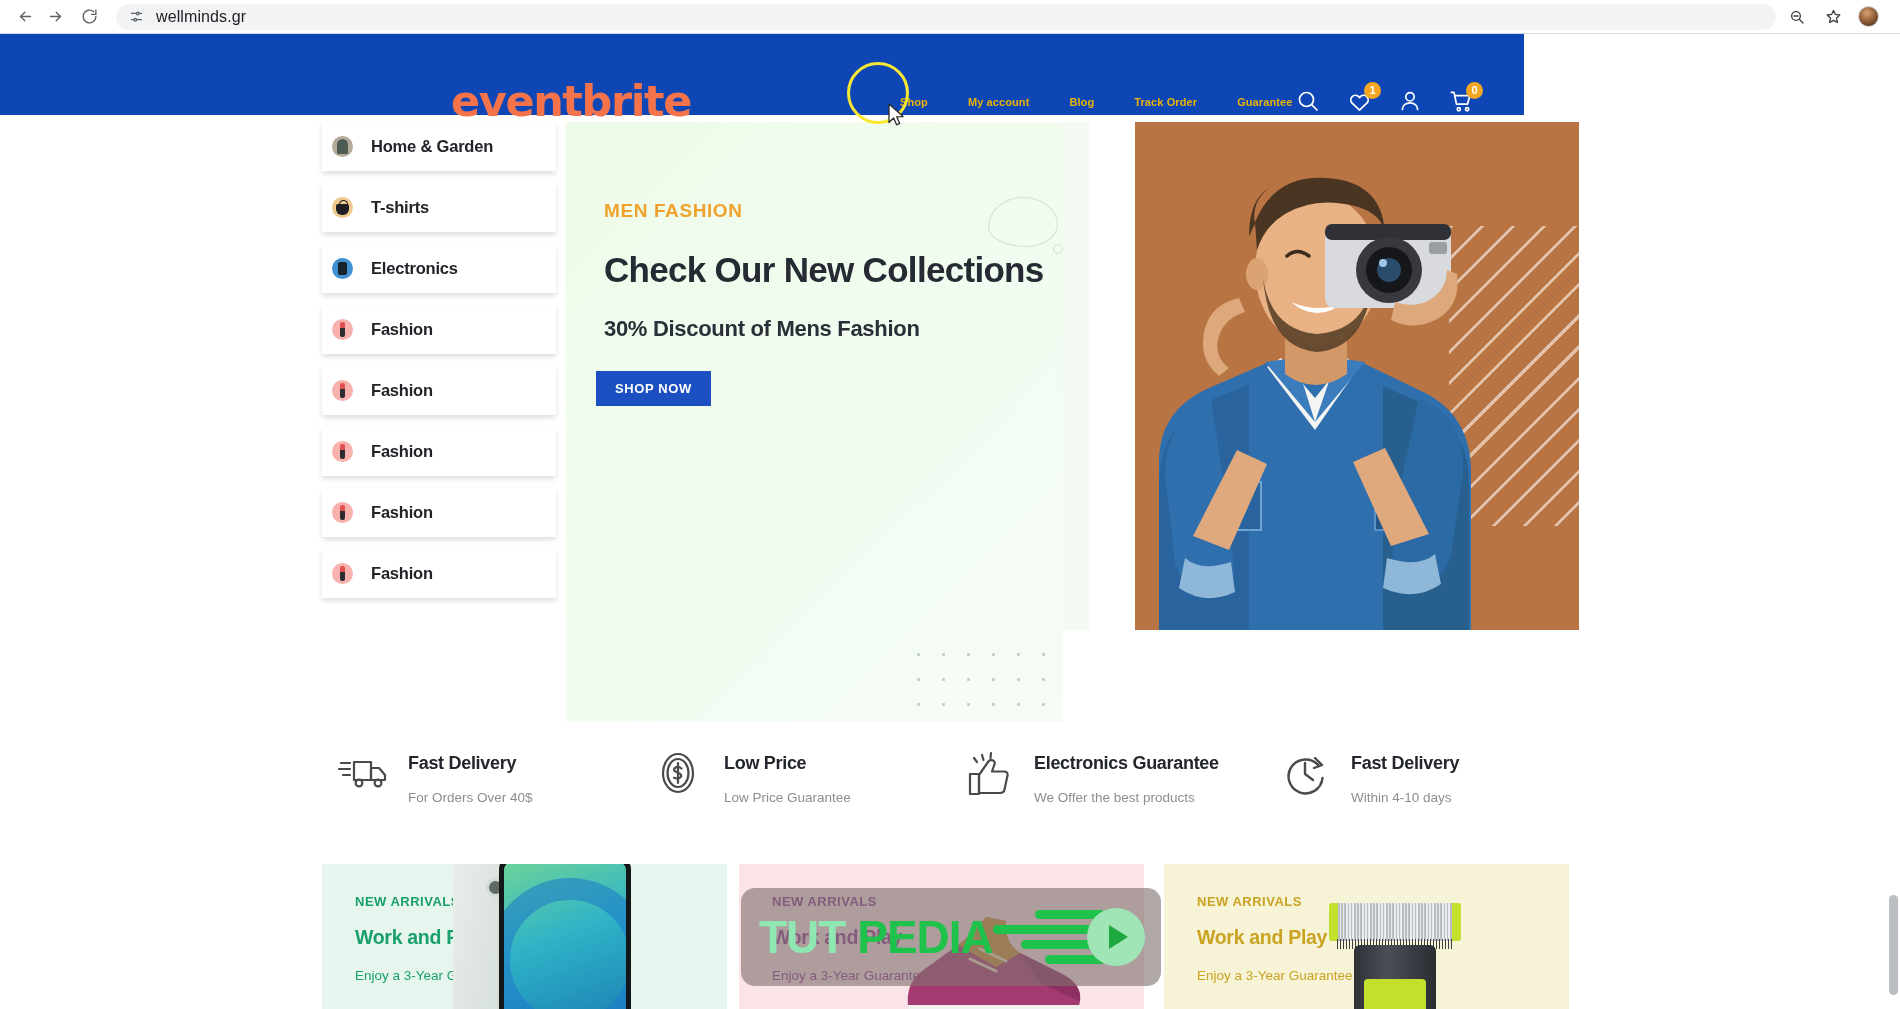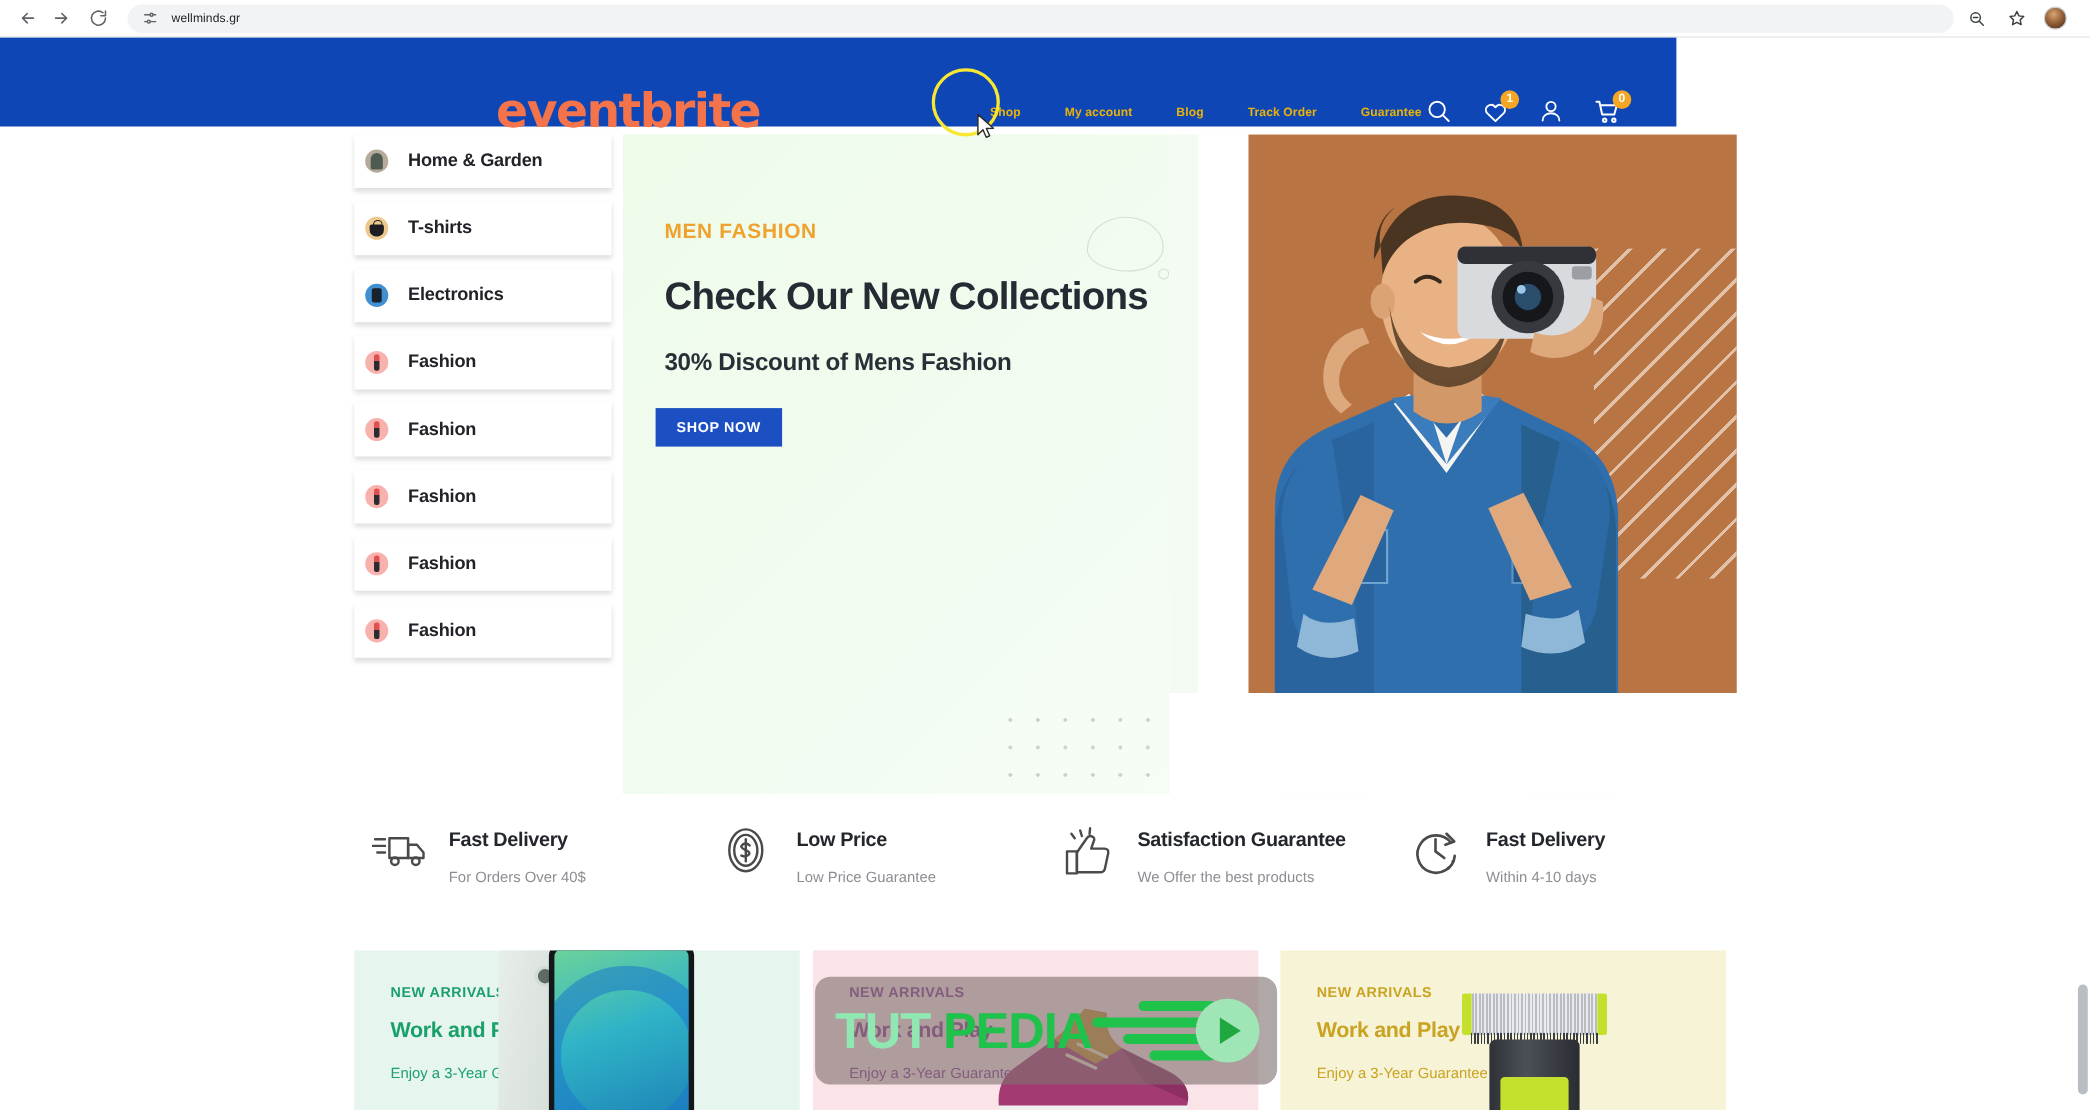--- a/index.html
+++ b/index.html
@@ -31,21 +31,21 @@
     height: 26px;
     margin-left: 12px; margin-right: 10px;
     background: #f1f3f4;
     border-radius: 14px;
     display: flex; align-items: center;
     padding: 0 10px;
     max-width: 1660px;
   }
   .omni-icon { width: 20px; height: 20px; display:flex; align-items:center; justify-content:center; flex:0 0 auto;}
   .omni-url {
-    font-size: 11px; color: #202124;
+    font-size: 16px; color: #202124;
     margin-left: 10px;
     letter-spacing: .1px;
     white-space: nowrap;
   }
   .chrome-right {
     display: flex; align-items: center; gap: 14px;
     flex: 0 0 auto; padding-right: 4px;
   }
   .chrome-right .nav-btn { width: 22px; height: 22px; }
   .avatar {
@@ -528,21 +528,21 @@
 
     <div class="feature" style="left:948px; top:10px;">
       <span class="feat-icon">
         <svg width="50" height="48" viewBox="0 0 50 48" fill="none" stroke="#4a4a4a" stroke-width="2.2" stroke-linecap="round" stroke-linejoin="round">
           <path d="M6 24h9v20H6z"></path>
           <path d="M15 25l9-13q2-3 5-1.5t1 5l-2 6h12q4 0 3.5 4l-3 14q-.7 3.5-4.5 3.5H15z"></path>
           <path d="M18 5l1.5 5M10 8l3 4M27 3l-.5 5"></path>
         </svg>
       </span>
       <div>
-        <div class="feat-title">Satisfaction Guarantee</div>
+        <div class="feat-title">Electronics Guarantee</div>
         <div class="feat-sub">We Offer the best products</div>
       </div>
     </div>
 
     <div class="feature" style="left:1265px; top:10px;">
       <span class="feat-icon">
         <svg width="50" height="48" viewBox="0 0 50 48" fill="none" stroke="#4a4a4a" stroke-width="2.4" stroke-linecap="round" stroke-linejoin="round">
           <path d="M38 16a17 17 0 1 0 3.5 12"></path>
             <path d="M34 8l7 7-8 3"></path>
           <path d="M24 13v11l8 6"></path>

